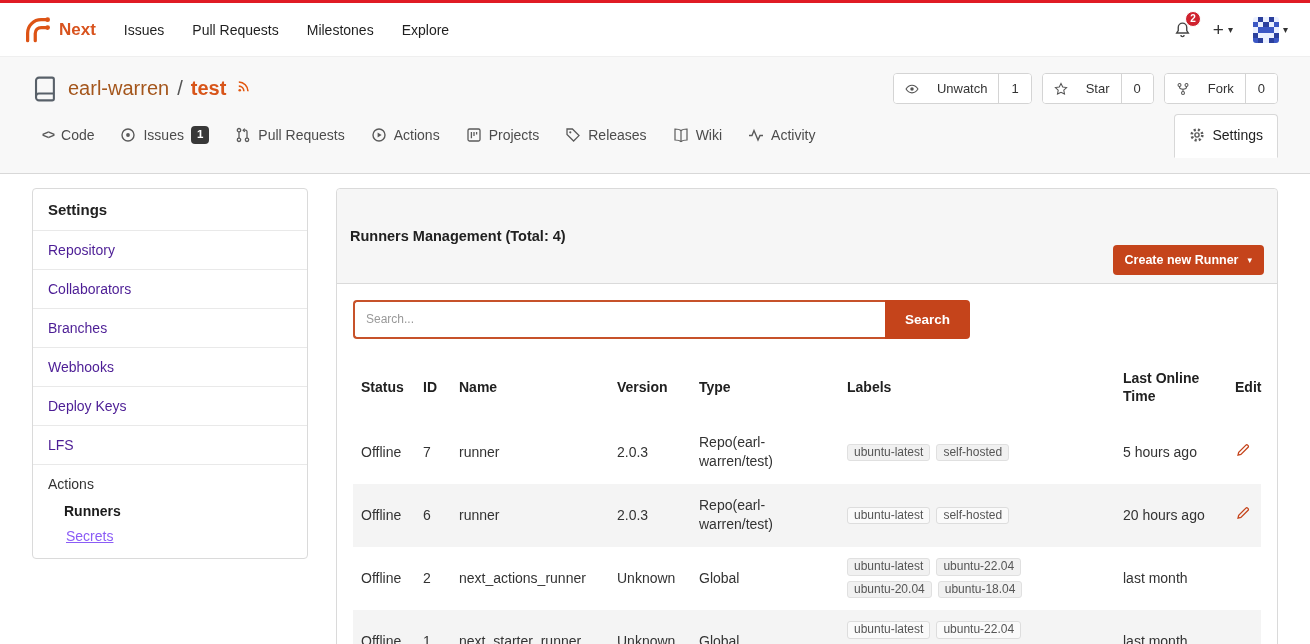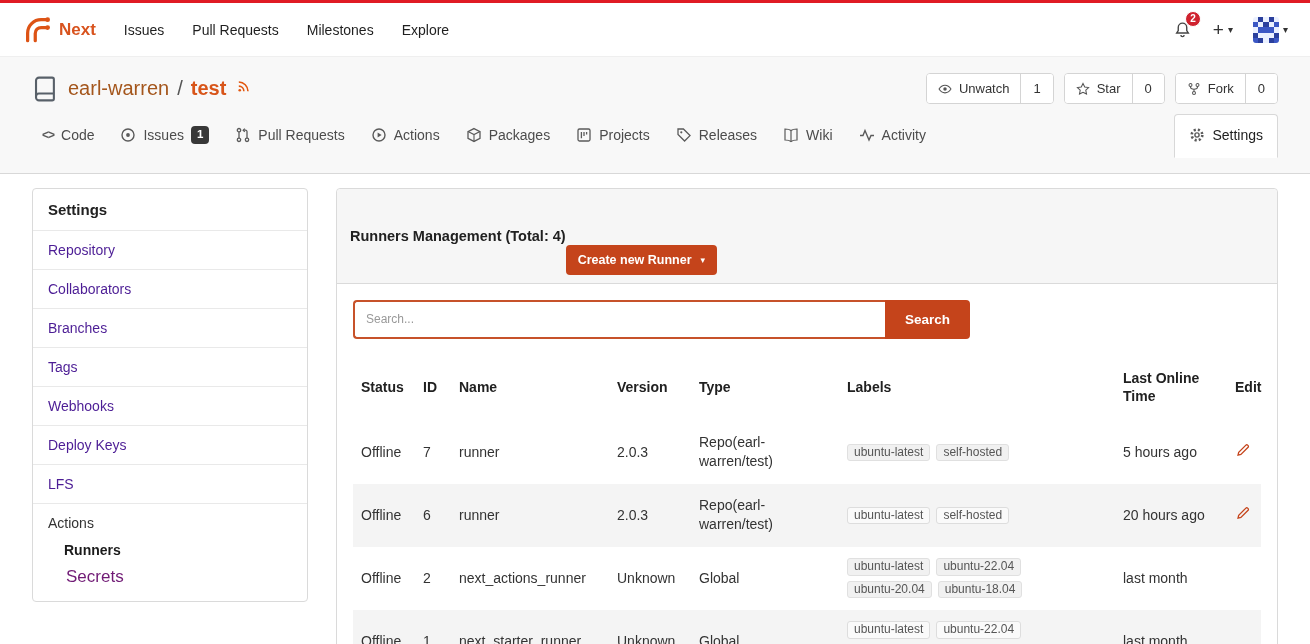--- a/index.html
+++ b/index.html
@@ -35,45 +35,45 @@
   
   .repo-section { background:#f8f8f8; padding:16px 32px 16px; border-bottom:1px solid #d8d8d8; }
   .repo-title-row { display:flex; align-items:center; gap:8px; }
   .repo-icon { color:#586069; }
   .repo-owner { color:#a4561c; font-size:20px; }
   .repo-sep { color:#555; font-size:20px; }
   .repo-name { color:#d8551a; font-size:20px; font-weight:bold; }
   .rss { color:#e2560e; margin-left:2px; margin-top:-4px; }
   .repo-actions { margin-left:auto; display:flex; gap:10px; }
   .btn-group { display:flex; border:1px solid #d4d4d4; border-radius:4px; overflow:hidden; background:#fff; height:31px; font-size:13px; color:#333; }
-  .btn-group .btn { display:flex; align-items:center; gap:7px; padding:0 11px; background:#fff; border:none; border-right:1px solid #d4d4d4; font-size:13px; color:#333; cursor:pointer; font-family:inherit; }
+  .btn-group .btn { display:flex; align-items:center; gap:18px; padding:0 11px; background:#fff; border:none; border-right:1px solid #d4d4d4; font-size:13px; color:#333; cursor:pointer; font-family:inherit; }
   .btn-group .btn-count { display:flex; align-items:center; padding:0 12px; background:#fff; }
   .btn-icon { color:#555; }
 
   
   .tab-bar { display:flex; align-items:stretch; margin-top:10px; }
   .tab { display:flex; align-items:center; gap:7px; padding:12px 10px 13px; color:#4c4c4c; font-size:14px; margin-right:6px; }
   .tab-icon { color:#5a5a5a; display:flex; align-items:center; }
   .code-glyph { font-size:12px; font-weight:bold; letter-spacing:-1px; }
   .tab-badge { background:#383838; color:#fff; font-size:11.5px; line-height:1; padding:3px 6px; border-radius:4px; font-weight:bold; }
   .tab.settings { margin-left:auto; margin-right:0; background:#fff; border:1px solid #d8d8d8; border-bottom:1px solid #fff; border-radius:4px 4px 0 0; margin-bottom:-1px; color:#212121; padding:12px 14px 13px; position:relative; }
 
   
   .page-content { display:flex; gap:28px; padding:14px 32px 0; align-items:flex-start; }
   .sidebar { width:288px; border:1px solid #dadada; border-radius:4px; background:#fff; }
   .sidebar-header { padding:12px 15px; font-weight:bold; font-size:15px; }
   .sidebar-item { display:block; padding:11px 15px; border-top:1px solid #e9e9e9; color:#4c1d95; }
   .sidebar-group { border-top:1px solid #e9e9e9; padding-bottom:10px; }
   .sidebar-group-label { display:block; padding:11px 15px 6px; color:#333; }
   .sidebar-subitem { display:block; padding:5px 15px 4px 31px; color:#333; }
   .sidebar-subitem.active { font-weight:bold; color:#1b1b1b; }
-  .sidebar-subitem.secondary { color:#701a75; font-size:17px; padding-left:33px; }
+  .sidebar-subitem.secondary { color:#8b5cf6; font-size:14px; padding-left:33px;text-decoration:underline; }
 
   .panel { flex:1; border:1px solid #dadada; border-radius:4px; background:#fff; }
-  .panel-header { display:flex; align-items:center; justify-content:flex-start; background:#f6f6f6; border-bottom:1px solid #dadada; padding:8px 13px; border-radius:4px 4px 0 0; min-height:47px; }
+  .panel-header { display:flex; align-items:center; justify-content:space-between; background:#f6f6f6; border-bottom:1px solid #dadada; padding:8px 13px; border-radius:4px 4px 0 0; min-height:47px; }
   .panel-title { font-weight:bold; font-size:14.5px; color:#212121; }
   .create-btn { display:flex; align-items:center; gap:9px; background:#c5441b; color:#fff; border:none; border-radius:4px; padding:8px 12px; font-size:12.5px; font-weight:bold; cursor:pointer; font-family:inherit;margin-top:48px; }
   .create-btn .caret-white { font-size:9px; color:#fff; }
 
   .panel-body { padding:16px; }
   .search-row { display:flex; margin-bottom:14px; }
   .search-input {
     width:532px; height:39px; border:2px solid #c7522a; border-right:none;
     border-radius:4px 0 0 4px; padding:0 11px; font-size:12px; font-family:inherit; outline:none; color:#333;
   }
@@ -244,29 +244,20 @@
         <svg viewBox="0 0 16 16" width="16" height="16">
             <circle cx="8" cy="8" r="6" fill="none" stroke="currentColor" stroke-width="1.4"></circle>
             <path d="M6.6 5.4v5.2l4-2.6z" fill="currentColor"></path>
           </svg>
       </span>
       <span>Actions</span>
     </a>
     <a class="tab">
       <span class="tab-icon">
         <svg viewBox="0 0 16 16" width="16" height="16">
-            <path d="M8 1.6l6 3v6.8l-6 3-6-3V4.6z" fill="none" stroke="currentColor" stroke-width="1.3"></path>
-            <path d="M2 4.6l6 3 6-3M8 7.6v6.8" fill="none" stroke="currentColor" stroke-width="1.1"></path>
-          </svg>
-      </span>
-      <span>Packages</span>
-    </a>
-    <a class="tab">
-      <span class="tab-icon">
-        <svg viewBox="0 0 16 16" width="16" height="16">
             <rect x="2" y="2" width="12" height="12" rx="1.5" fill="none" stroke="currentColor" stroke-width="1.3"></rect>
             <path d="M5.4 5v6.2M8 5v4M10.6 5v2.4" fill="none" stroke="currentColor" stroke-width="1.3"></path>
           </svg>
       </span>
       <span>Projects</span>
     </a>
     <a class="tab">
       <span class="tab-icon">
         <svg viewBox="0 0 16 16" width="16" height="16">
             <path d="M2 2h5.4L14 8.6 8.6 14 2 7.4z" fill="none" stroke="currentColor" stroke-width="1.3"></path>
@@ -303,21 +294,20 @@
     </a>
   </div>
 </section>
 
 <div class="page-content">
   <aside class="sidebar">
     <div class="sidebar-header">Settings</div>
     <a class="sidebar-item">Repository</a>
     <a class="sidebar-item">Collaborators</a>
     <a class="sidebar-item">Branches</a>
-    <a class="sidebar-item">Tags</a>
     <a class="sidebar-item">Webhooks</a>
     <a class="sidebar-item">Deploy Keys</a>
     <a class="sidebar-item">LFS</a>
     <div class="sidebar-group">
       <a class="sidebar-group-label">Actions</a>
       <a class="sidebar-subitem active">Runners</a>
       <a class="sidebar-subitem secondary">Secrets</a>
     </div>
   </aside>
 

